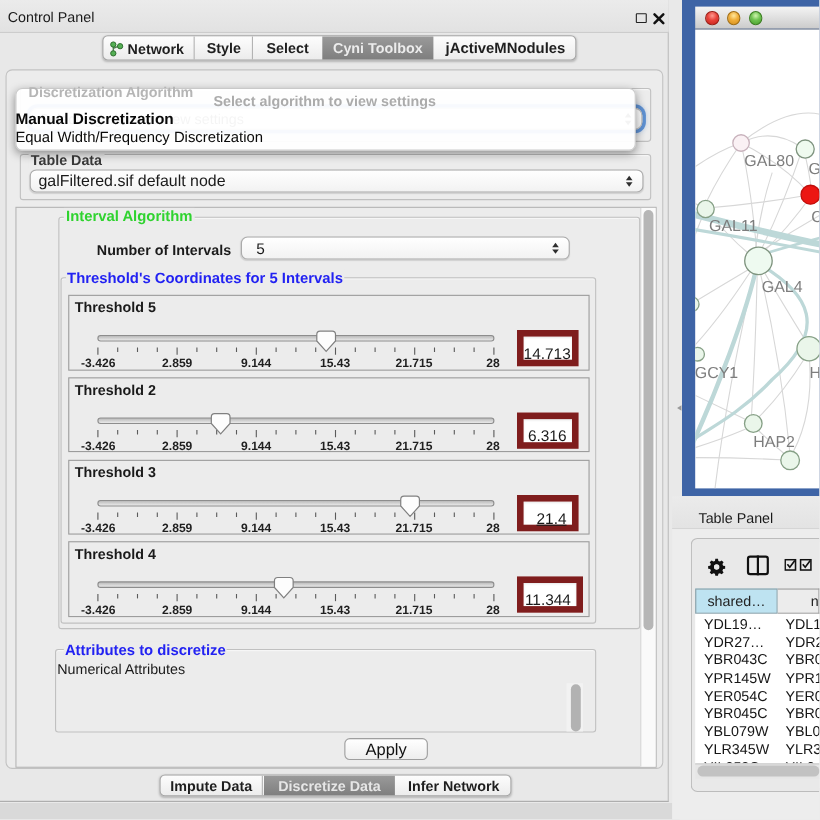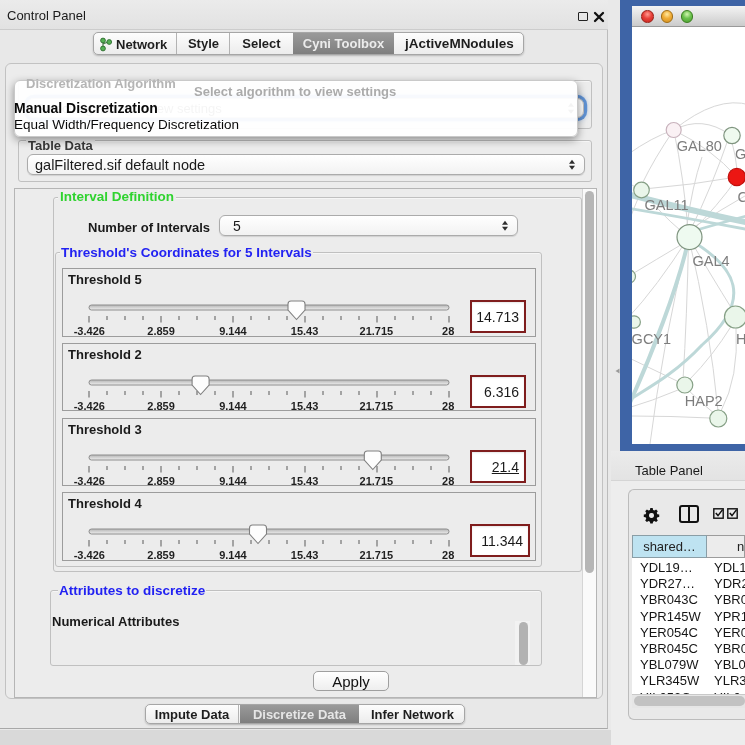--- a/index.html
+++ b/index.html
@@ -8,21 +8,21 @@
 .abs { position:absolute; }
 .groupbox { position:absolute; border:1px solid #c0c0c0; border-radius:3px; box-shadow:inset 0 1px 0 rgba(255,255,255,.55); }
 .gtitle { position:absolute; font-weight:bold; font-size:13px; color:#3a3a3a; }
 .combo { position:absolute; background:linear-gradient(#ffffff,#f2f2f2); border:1px solid #ababab; border-radius:6px; box-shadow:0 1px 1px rgba(0,0,0,.12); font-size:14px; color:#1a1a1a; }
 .combo .ctext { position:absolute; top:50%; transform:translateY(-50%); }
 .spin { position:absolute; right:8px; top:50%; transform:translateY(-50%); width:7px; }
 .spin .up { width:0;height:0;border-left:3.5px solid transparent;border-right:3.5px solid transparent;border-bottom:4.5px solid #2e2e2e; margin-bottom:2.5px;}
 .spin .dn { width:0;height:0;border-left:3.5px solid transparent;border-right:3.5px solid transparent;border-top:4.5px solid #2e2e2e;}
 .tpanel { position:absolute; border:1px solid #9c9c9c; background:#ececec; }
 .tlabel { position:absolute; font-weight:bold; font-size:13px; color:#1a1a1a; }
-.vbox { position:absolute; background:#fff; border:2px solid #7f1d1d; box-shadow:inset 0 1px 2px rgba(0,0,0,.1); font-size:14px; color:#1a1a1a; text-align:right; padding-right:5px; line-height:30px; }
+.vbox { position:absolute; background:#fff; border:6px solid #7f1d1d; box-shadow:inset 0 1px 2px rgba(0,0,0,.1); font-size:14px; color:#1a1a1a; text-align:right; padding-right:5px; line-height:30px; }
 .ticklabel { position:absolute; font-size:11px; color:#1f1f1f; transform:translateX(-50%); font-weight:bold; }
 </style>
 </head>
 <body>
 
 <div class="abs" style="left:0;top:0;width:608px;height:729px;background:#e8e8e8;border-right:1px solid #bcbcbc;border-bottom:1px solid #a8a8a8;">
 
   <div class="abs" style="left:93px;top:32px;width:431px;height:23px;border:1px solid #a6a6a6;border-radius:5px;background:linear-gradient(#fdfdfd,#ececec);box-shadow:0 1px 2px rgba(0,0,0,.22);overflow:hidden;">
     <div class="abs" style="left:0;top:0;width:83px;height:23px;border-right:1px solid #b3b3b3;">
       <svg class="abs" style="left:5px;top:4px;" width="14" height="15" viewBox="0 0 14 15">
@@ -67,21 +67,21 @@
         <div class="dn"></div>
       </div>
   </div>
 
   <div class="abs" style="left:14px;top:188px;width:583px;height:510px;border:1px solid #b5b5b5;background:#ececec;"></div>
 
   <div class="abs" style="left:582px;top:189px;width:14px;height:508px;background:#fafafa;border-left:1px solid #d5d5d5;"></div>
   <div class="abs" style="left:584.5px;top:191px;width:9px;height:382px;background:#b6b6b6;border-radius:5px;"></div>
 
   <div class="groupbox" style="left:53px;top:197px;width:529px;height:375px;"></div>
-  <div class="gtitle" style="left:58px;top:189px;color:#2fd32f;background:#ececec;padding:0 2px;font-size:13.5px;">Interval Definition</div>
+  <div class="gtitle" style="left:58px;top:189px;color:#2fd32f;background:#ececec;padding:0 2px;font-size:13.5px;">Interval Algorithm</div>
 
   <div class="abs" style="left:88px;top:220px;font-size:13px;font-weight:bold;color:#1a1a1a;">Number of Intervals</div>
   <div class="combo" style="left:219px;top:215px;width:299px;height:21px;">
      <div class="ctext" style="left:13px;">5</div>
      <div class="spin">
         <div class="up"></div>
         <div class="dn"></div>
       </div>
   </div>
 
@@ -244,21 +244,21 @@
   <div class="ticklabel" style="left:89.3px;top:549.4px;">-3.426</div>
   <div class="ticklabel" style="left:161.1px;top:549.4px;">2.859</div>
   <div class="ticklabel" style="left:232.9px;top:549.4px;">9.144</div>
   <div class="ticklabel" style="left:304.6px;top:549.4px;">15.43</div>
   <div class="ticklabel" style="left:376.4px;top:549.4px;">21.715</div>
   <div class="ticklabel" style="left:448.2px;top:549.4px;">28</div>
   <div class="vbox" style="left:470px;top:524.4px;width:60px;height:33px;">11.344</div>
 
   <div class="groupbox" style="left:50px;top:590px;width:492px;height:76px;"></div>
   <div class="gtitle" style="left:58px;top:583px;color:#2222f2;background:#ececec;padding:0 1px;font-size:13.5px;">Attributes to discretize</div>
-  <div class="abs" style="left:52px;top:601px;font-size:13px;font-weight:bold;color:#1a1a1a;margin-top:13px;">Numerical Attributes</div>
+  <div class="abs" style="left:52px;top:601px;font-size:13px;font-weight:normal;color:#1a1a1a;">Numerical Attributes</div>
   <div class="abs" style="left:515px;top:621px;width:15px;height:44px;background:#f2f2f2;"></div>
   <div class="abs" style="left:518.5px;top:622px;width:9px;height:43px;background:#b2b2b2;border-radius:4.5px;"></div>
 
   <div class="abs" style="left:269px;top:671px;width:76px;height:20px;background:linear-gradient(#ffffff,#eeeeee);border:1px solid #9f9f9f;border-radius:5px;text-align:center;line-height:19px;font-size:15px;color:#111;margin-left:44px;">Apply</div>
 
   <div class="abs" style="left:145px;top:704px;width:320px;height:20px;border:1px solid #a6a6a6;border-radius:5px;background:linear-gradient(#fdfdfd,#ececec);box-shadow:0 1px 2px rgba(0,0,0,.22);overflow:hidden;">
     <div class="abs" style="left:0;top:0;width:93px;height:20px;border-right:1px solid #b3b3b3;text-align:center;line-height:19px;font-size:13px;font-weight:bold;color:#1e1e1e;">Impute Data</div>
     <div class="abs" style="left:94px;top:0;width:119px;height:20px;background:linear-gradient(#9a9a9a,#7c7c7c);text-align:center;line-height:19px;font-size:13px;font-weight:bold;color:#e6e6e6;">Discretize Data</div>
     <div class="abs" style="left:213px;top:0;width:107px;height:20px;text-align:center;line-height:19px;font-size:13px;font-weight:bold;color:#1e1e1e;">Infer Network</div>
   </div>

